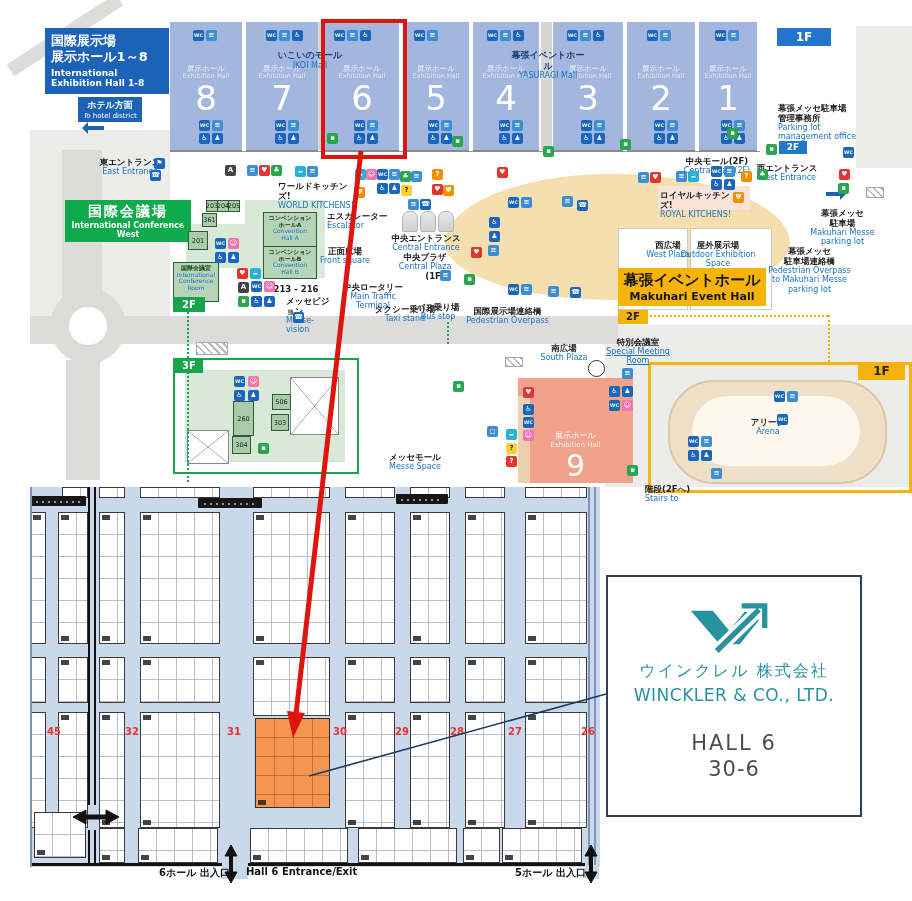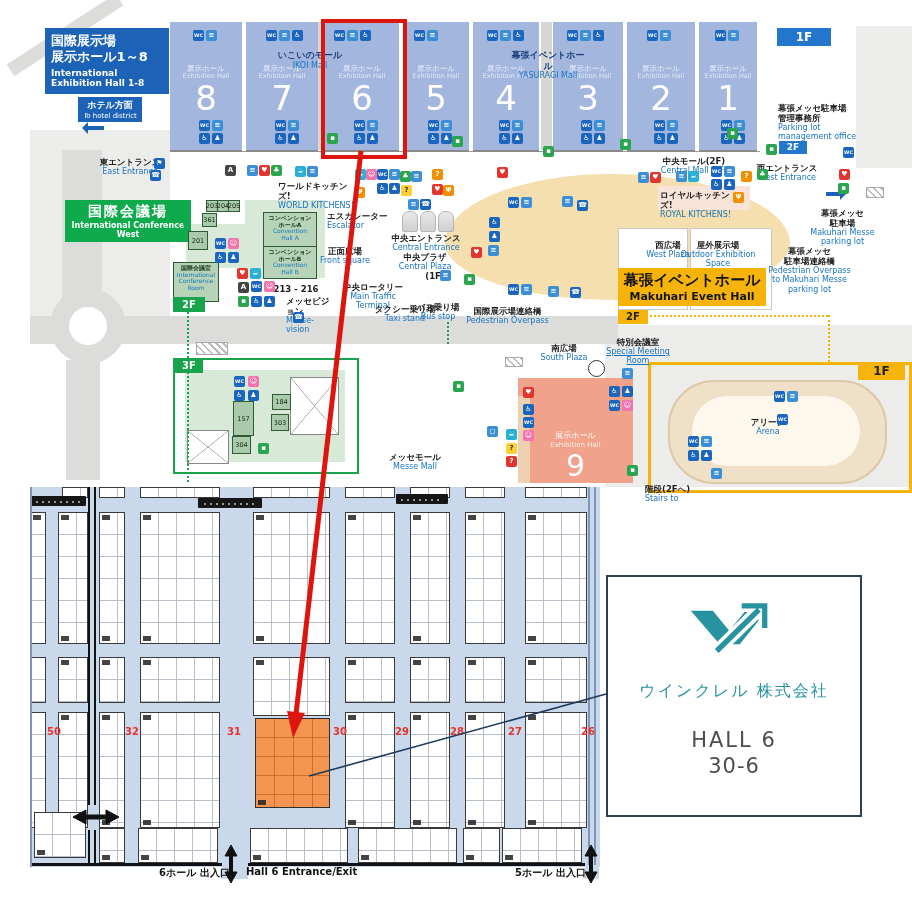--- a/index.html
+++ b/index.html
@@ -91,21 +91,21 @@
   .zbar{position:absolute;background:#161616;border-radius:1px;z-index:13;
         background-image:repeating-linear-gradient(to right,rgba(255,255,255,.55) 0 2px,transparent 2px 6px);
         background-size:80% 2px;background-position:50% 60%;background-repeat:no-repeat}
   .wall{position:absolute;background:#111;z-index:14}
   .edge{position:absolute;background:#7d95ba;z-index:14}
   .anum{position:absolute;color:#e8322c;font-size:10px;font-weight:bold;z-index:15;text-align:center;width:16px}
   .blabel{position:absolute;color:#111;font-size:10px;font-weight:bold;z-index:15;white-space:nowrap}
   
   .card{position:absolute;left:606px;top:575px;width:256px;height:242px;background:#fff;
         border:2px solid #2e4057;box-sizing:border-box;z-index:60;text-align:center}
-  .card .cjp{display:block;color:#2792a0;font-size:16px;letter-spacing:2px;margin-top:20px}
+  .card .cjp{display:block;color:#2792a0;font-size:16px;letter-spacing:2px;margin-top:0}
   .card .cen{display:block;color:#2792a0;font-size:17px;letter-spacing:0.5px;margin-top:3px}
   .card .chall{display:block;color:#4d4d4d;font-size:21px;letter-spacing:2px;margin-top:26px}
   .card .cbooth{display:block;color:#4d4d4d;font-size:21px;letter-spacing:1px;margin-top:2px}
   .overlay{position:absolute;left:0;top:0;z-index:50;pointer-events:none}
 </style>
 </head>
 <body>
 
 <div class="page">
 
@@ -239,20 +239,21 @@
     </g>
   </svg>
 
   <div class="card">
     <svg width="96" height="60" viewBox="0 0 100 62" style="margin-top:20px">
       <path d="M5 14 H28 L45 35 L62 14 H84 L56 49 H35 Z" fill="#2792a0"></path>
       <path d="M32 56 L76 13 M58 9 H82 V32" stroke="#ffffff" stroke-width="13" fill="none"></path>
       <path d="M32 56 L76 13 M58 9 H82 V32" stroke="#2792a0" stroke-width="5.5" fill="none"></path>
     </svg>
     <span class="cjp">ウインクレル 株式会社</span>
+    <span class="cen">WINCKLER &amp; CO., LTD.</span>
     <span class="chall">HALL 6</span>
     <span class="cbooth">30-6</span>
   </div>
 
   <div id="gen">
       <div class="hall" style="position: absolute; left: 170px; top: 22px; width: 72px; height: 128px;">
         <span class="hjp">展示ホール</span>
         <span class="hen">Exhibition Hall</span>
         <span class="hnum">8</span>
       </div>
@@ -295,43 +296,43 @@
       <div class="badge bb" style="position: absolute; left: 779px; top: 141px; width: 28px; height: 13px; font-size: 9px; line-height: 13px;">2F</div>
       <div class="badge bg" style="position: absolute; left: 173px; top: 297px; width: 32px; height: 15px; font-size: 10px; line-height: 15px;">2F</div>
       <div class="badge bg" style="position: absolute; left: 175px; top: 358px; width: 28px; height: 15px; font-size: 10px; line-height: 15px;">3F</div>
       <div class="badge by" style="position: absolute; left: 618px; top: 310px; width: 30px; height: 14px; font-size: 10px; line-height: 14px;">2F</div>
       <div class="badge by" style="position: absolute; left: 858px; top: 362px; width: 47px; height: 18px; font-size: 12px; line-height: 18px;">1F</div>
       <div class="room" style="position: absolute; left: 188px; top: 231px; width: 18px; height: 17px;">201</div>
       <div class="room" style="position: absolute; left: 202px; top: 213px; width: 13px; height: 12px;">361</div>
       <div class="room" style="position: absolute; left: 206px; top: 200px; width: 10px; height: 10px;">203</div>
       <div class="room" style="position: absolute; left: 217px; top: 200px; width: 10px; height: 10px;">204</div>
       <div class="room" style="position: absolute; left: 228px; top: 200px; width: 10px; height: 10px;">205</div>
-      <div class="room" style="position: absolute; left: 233px; top: 401px; width: 19px; height: 33px;">157</div>
-      <div class="room" style="position: absolute; left: 272px; top: 394px; width: 17px; height: 14px;">184</div>
+      <div class="room" style="position: absolute; left: 233px; top: 401px; width: 19px; height: 33px;">260</div>
+      <div class="room" style="position: absolute; left: 272px; top: 394px; width: 17px; height: 14px;">506</div>
       <div class="room" style="position: absolute; left: 271px; top: 414px; width: 16px; height: 15px;">303</div>
       <div class="room" style="position: absolute; left: 232px; top: 436px; width: 17px; height: 16px;">304</div>
       <div class="lbl mall" style="position: absolute; left: 268px; top: 50px; width: 84px;">
         <span class="jp">いこいのモール</span>
         <span class="en">IKOI Mall</span>
       </div>
       <div class="lbl mall" style="position: absolute; left: 508px; top: 50px; width: 80px;">
         <span class="jp">幕張イベントホール</span>
         <span class="en">YASURAGI Mall</span>
       </div>
       <div class="lbl left" style="position: absolute; left: 778px; top: 103px; width: 88px;">
         <span class="jp">幕張メッセ駐車場</span>
         <span class="jp">管理事務所</span>
         <span class="en">Parking lot</span>
         <span class="en">management office</span>
       </div>
       <div class="lbl " style="position: absolute; left: 95px; top: 157px; width: 70px;">
         <span class="jp">東エントランス</span>
         <span class="en">East Entrance</span>
       </div>
-      <div class="lbl " style="position: absolute; left: 646px; top: 156px; width: 96px;">
+      <div class="lbl " style="position: absolute; left: 669px; top: 156px; width: 96px;">
         <span class="jp">中央モール(2F)</span>
         <span class="en">Central Mall (2F)</span>
       </div>
       <div class="lbl " style="position: absolute; left: 752px; top: 163px; width: 70px;">
         <span class="jp">西エントランス</span>
         <span class="en">West Entrance</span>
       </div>
       <div class="lbl left" style="position: absolute; left: 278px; top: 181px; width: 76px;">
         <span class="jp">ワールドキッチンズ!</span>
         <span class="en">WORLD KITCHENS!</span>
@@ -410,21 +411,21 @@
       <div class="lbl und" style="position: absolute; left: 594px; top: 337px; width: 88px;">
         <span class="jp">特別会議室</span>
         <span class="en">Special Meeting Room</span>
       </div>
       <div class="lbl " style="position: absolute; left: 745px; top: 417px; width: 46px;">
         <span class="jp">アリーナ</span>
         <span class="en">Arena</span>
       </div>
       <div class="lbl " style="position: absolute; left: 386px; top: 452px; width: 58px;">
         <span class="jp">メッセモール</span>
-        <span class="en">Messe Mall</span>
+        <span class="en">Messe Space</span>
       </div>
       <div class="lbl left" style="position: absolute; left: 645px; top: 484px; width: 60px;">
         <span class="jp">階段(2Fへ)</span>
         <span class="en">Stairs to</span>
       </div>
       <div class="ic wc" style="position: absolute; left: 193px; top: 30px;">WC</div>
       <div class="ic lk" style="position: absolute; left: 206px; top: 30px;">≡</div>
       <div class="ic wc" style="position: absolute; left: 266px; top: 30px;">WC</div>
       <div class="ic lk" style="position: absolute; left: 279px; top: 30px;">≡</div>
       <div class="ic ac" style="position: absolute; left: 292px; top: 30px;">♿</div>
@@ -612,21 +613,21 @@
       <div class="blk b m2" style="position: absolute; left: 34px; top: 812px; width: 52px; height: 46px;"></div>
       <div class="blk b m2" style="position: absolute; left: 99px; top: 828px; width: 26px; height: 35px;"></div>
       <div class="blk b m2" style="position: absolute; left: 138px; top: 828px; width: 80px; height: 35px;"></div>
       <div class="blk b m2" style="position: absolute; left: 250px; top: 828px; width: 98px; height: 35px;"></div>
       <div class="blk b m2" style="position: absolute; left: 358px; top: 828px; width: 99px; height: 35px;"></div>
       <div class="blk b m2" style="position: absolute; left: 463px; top: 828px; width: 37px; height: 35px;"></div>
       <div class="blk b m2" style="position: absolute; left: 502px; top: 828px; width: 80px; height: 35px;"></div>
       <div class="zbar" style="position: absolute; left: 30px; top: 496px; width: 56px; height: 10px;"></div>
       <div class="zbar" style="position: absolute; left: 198px; top: 498px; width: 64px; height: 10px;"></div>
       <div class="zbar" style="position: absolute; left: 396px; top: 494px; width: 52px; height: 10px;"></div>
-      <div class="anum" style="position: absolute; left: 46px; top: 726px;">50</div>
+      <div class="anum" style="position: absolute; left: 46px; top: 726px;">45</div>
       <div class="anum" style="position: absolute; left: 124px; top: 726px;">32</div>
       <div class="anum" style="position: absolute; left: 226px; top: 726px;">31</div>
       <div class="anum" style="position: absolute; left: 332px; top: 726px;">30</div>
       <div class="anum" style="position: absolute; left: 394px; top: 726px;">29</div>
       <div class="anum" style="position: absolute; left: 449px; top: 726px;">28</div>
       <div class="anum" style="position: absolute; left: 507px; top: 726px;">27</div>
       <div class="anum" style="position: absolute; left: 580px; top: 726px;">26</div>
     </div>
 </div>
 

